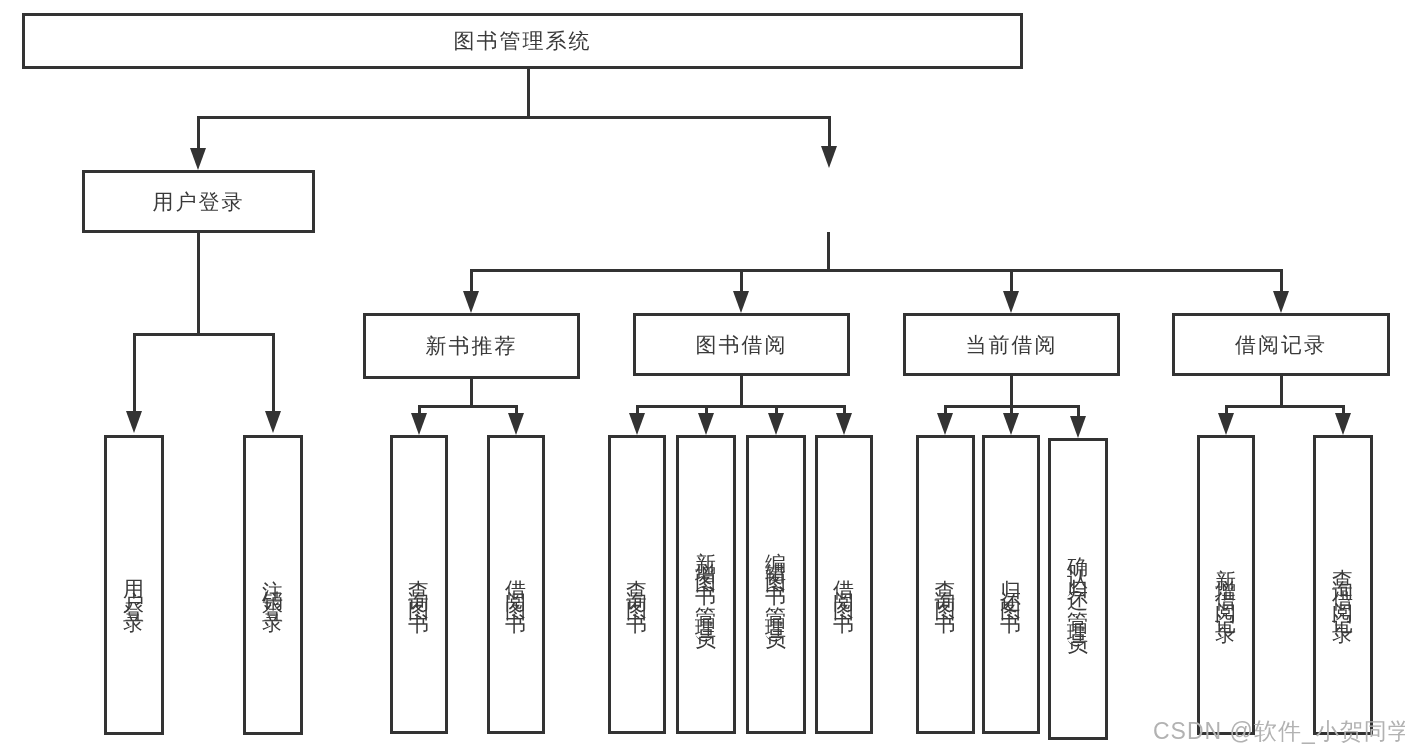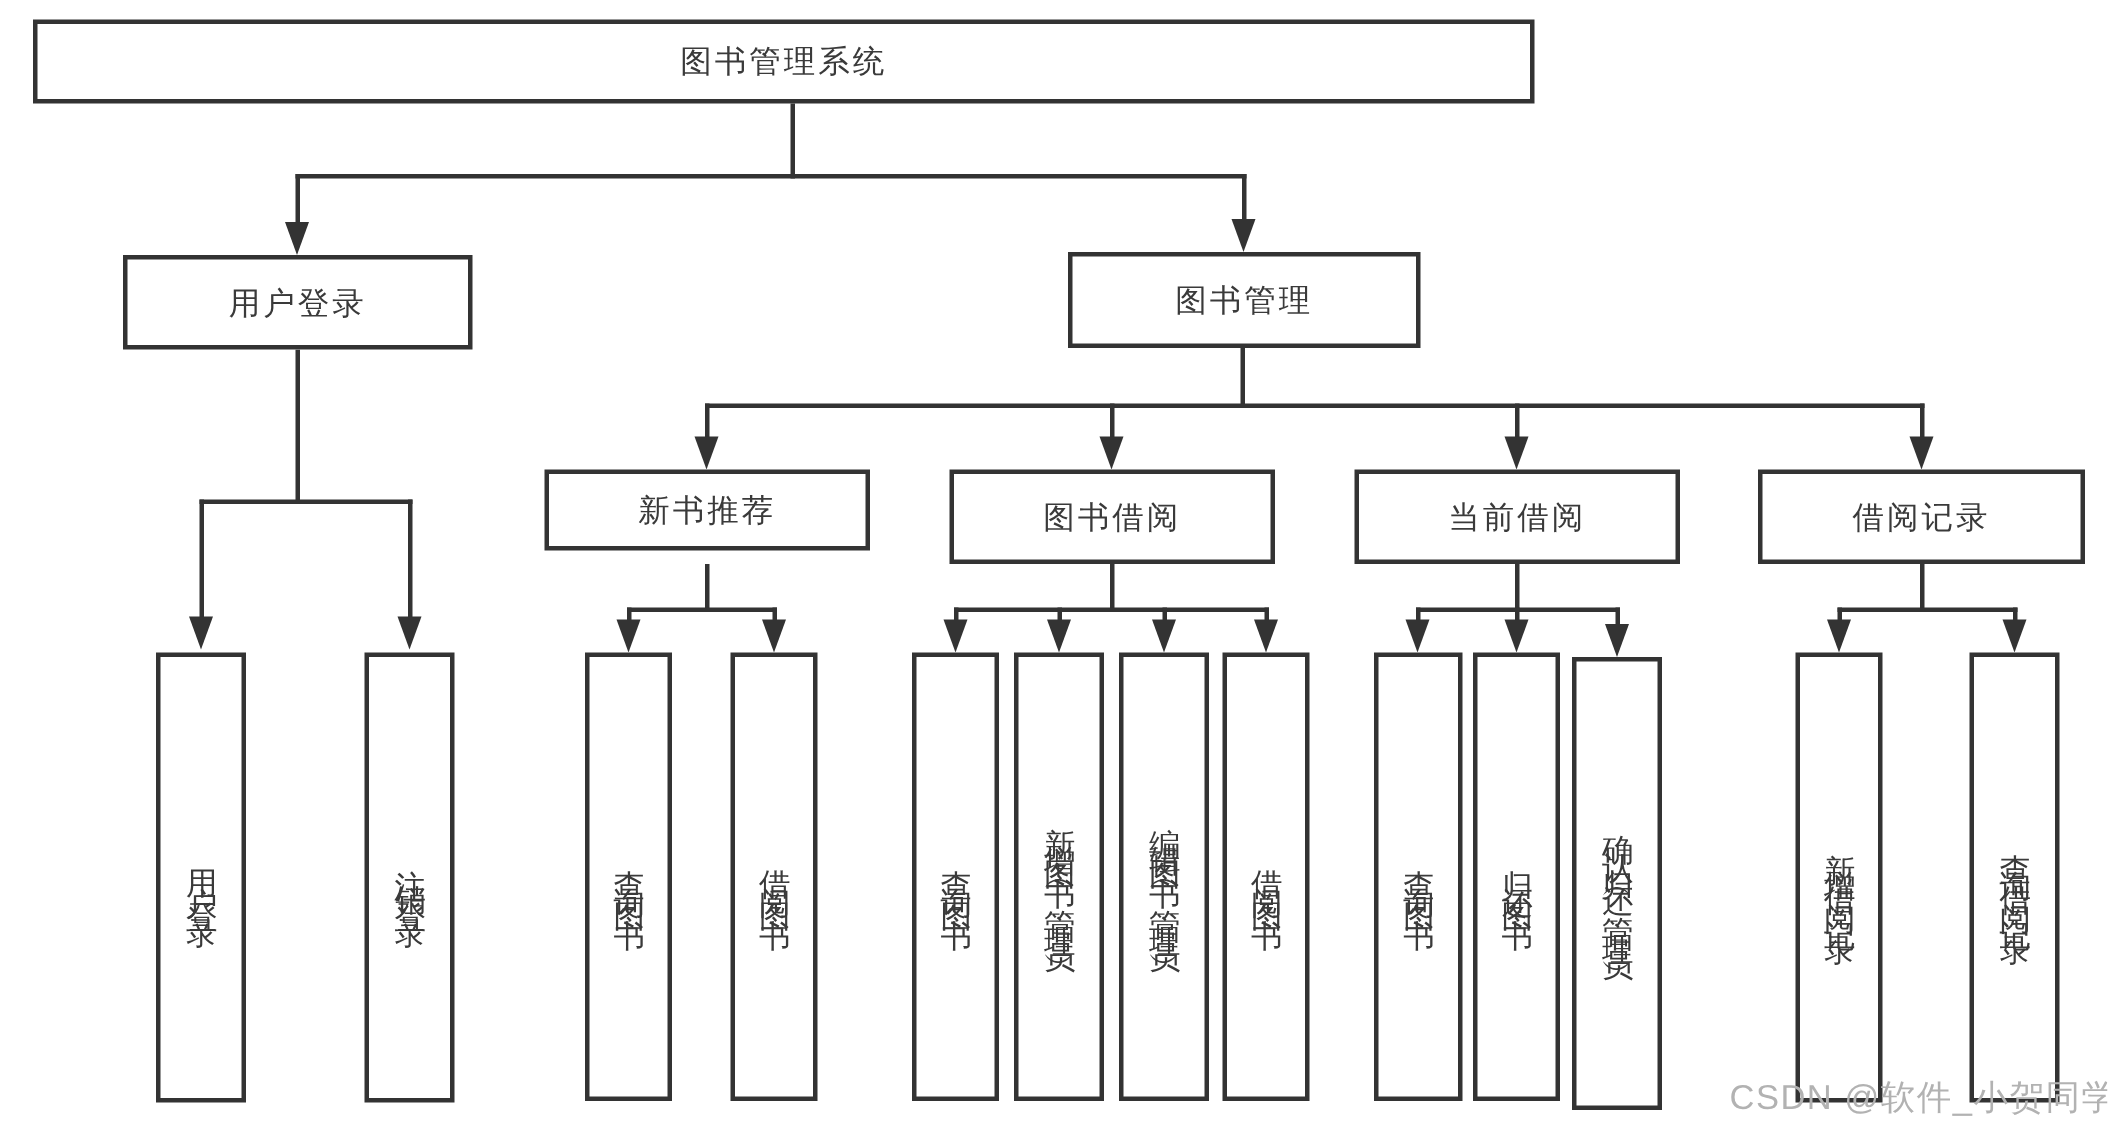--- a/index.html
+++ b/index.html
@@ -71,43 +71,40 @@
   <div class="vline" style="left:527px; top:68px; height:51px;"></div>
   <div class="hline" style="left:197px; top:116px; width:634px;"></div>
   <div class="vline" style="left:197px; top:116px; height:34px;"></div>
   <div class="arrow" style="left:190px; top:148px;"></div>
   <div class="vline" style="left:828px; top:116px; height:32px;"></div>
   <div class="arrow" style="left:821px; top:146px;"></div>
 
   <div class="box" style="left:82px; top:170px; width:233px; height:63px;">
     <span>用户登录</span>
   </div>
-  <div class="box" style="left:712px; top:168px; width:235px; height:64px;">
-    <span>图书管理</span>
-  </div>
 
   <div class="vline" style="left:197px; top:233px; height:102px;"></div>
   <div class="hline" style="left:133px; top:333px; width:142px;"></div>
   <div class="vline" style="left:133px; top:333px; height:80px;"></div>
   <div class="arrow" style="left:126px; top:411px;"></div>
   <div class="vline" style="left:272px; top:333px; height:80px;"></div>
   <div class="arrow" style="left:265px; top:411px;"></div>
 
   <div class="vline" style="left:827px; top:232px; height:40px;"></div>
   <div class="hline" style="left:470px; top:269px; width:813px;"></div>
   <div class="vline" style="left:470px; top:269px; height:24px;"></div>
   <div class="arrow" style="left:463px; top:291px;"></div>
   <div class="vline" style="left:740px; top:269px; height:24px;"></div>
   <div class="arrow" style="left:733px; top:291px;"></div>
   <div class="vline" style="left:1010px; top:269px; height:24px;"></div>
   <div class="arrow" style="left:1003px; top:291px;"></div>
   <div class="vline" style="left:1280px; top:269px; height:24px;"></div>
   <div class="arrow" style="left:1273px; top:291px;"></div>
 
-  <div class="box" style="left:363px; top:313px; width:217px; height:54px;justify-content:center;">
+  <div class="box" style="left:363px; top:313px; width:217px; height:66px;justify-content:center;">
     <span>新书推荐</span>
   </div>
   <div class="box" style="left:633px; top:313px; width:217px; height:63px;align-items:center;">
     <span>图书借阅</span>
   </div>
   <div class="box" style="left:903px; top:313px; width:217px; height:63px;">
     <span>当前借阅</span>
   </div>
   <div class="box" style="left:1172px; top:313px; width:218px; height:63px;">
     <span>借阅记录</span>

